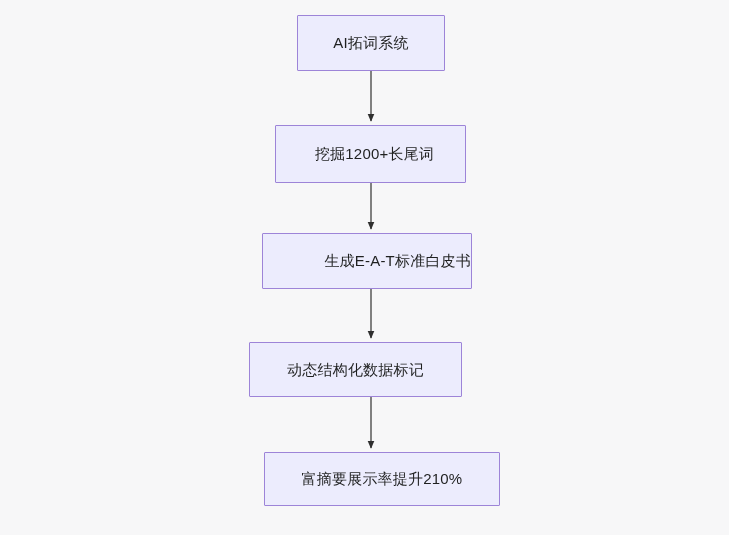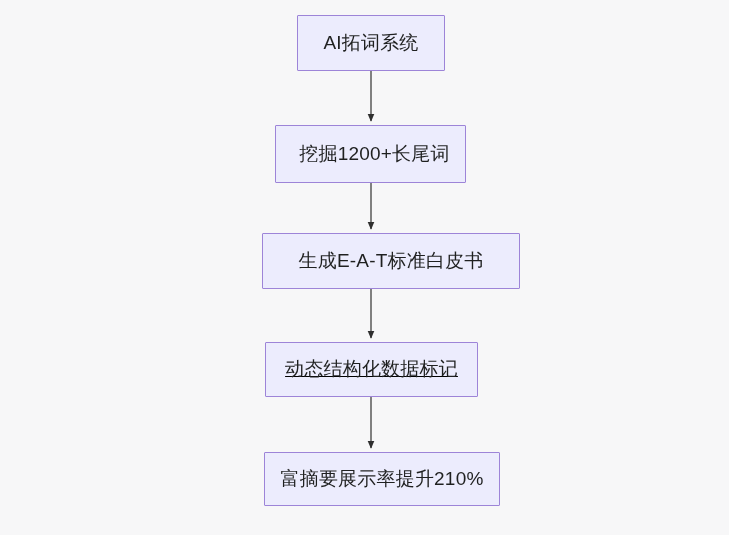--- a/index.html
+++ b/index.html
@@ -31,21 +31,21 @@
     position: absolute;
     box-sizing: border-box;
     background: #ececfd;
     border: 1.6px solid #9d84d8;
     border-radius: 1px;
     display: flex;
     align-items: center;
     justify-content: center;
   }
   .node-label {
-    font-size: 19px;
+    font-size: 15px;
     line-height: 1.2;
     color: #1f2020;
     letter-spacing: 0.2px;
     white-space: nowrap;
     text-align: center;
   }
 </style>
 </head>
 <body>
 
@@ -65,25 +65,25 @@
   </svg>
 
   <div class="node" style="left:297px; top:15px; width:148px; height:56px;">
     <span class="node-label">AI拓词系统</span>
   </div>
 
   <div class="node" style="left:275px; top:125px; width:191px; height:58px;padding-left:8px;">
     <span class="node-label">挖掘1200+长尾词</span>
   </div>
 
-  <div class="node" style="left:262px; top:233px; width:258px; height:56px;">
+  <div class="node" style="left:262px; top:233px; width:210px; height:56px;justify-content:flex-end;">
     <span class="node-label">生成E-A-T标准白皮书</span>
   </div>
 
-  <div class="node" style="left:265px; top:342px; width:213px; height:55px;text-decoration:underline;">
+  <div class="node" style="left:249px; top:342px; width:213px; height:55px;">
     <span class="node-label">动态结构化数据标记</span>
   </div>
 
   <div class="node" style="left:264px; top:452px; width:236px; height:54px;">
     <span class="node-label">富摘要展示率提升210%</span>
   </div>
 
 </div>
 
 </body></html>

